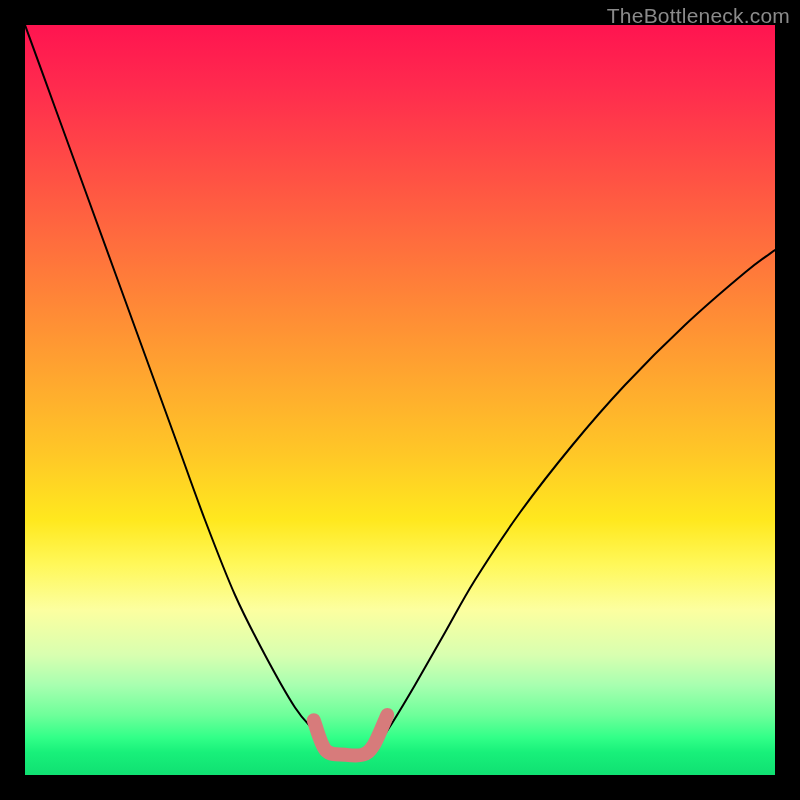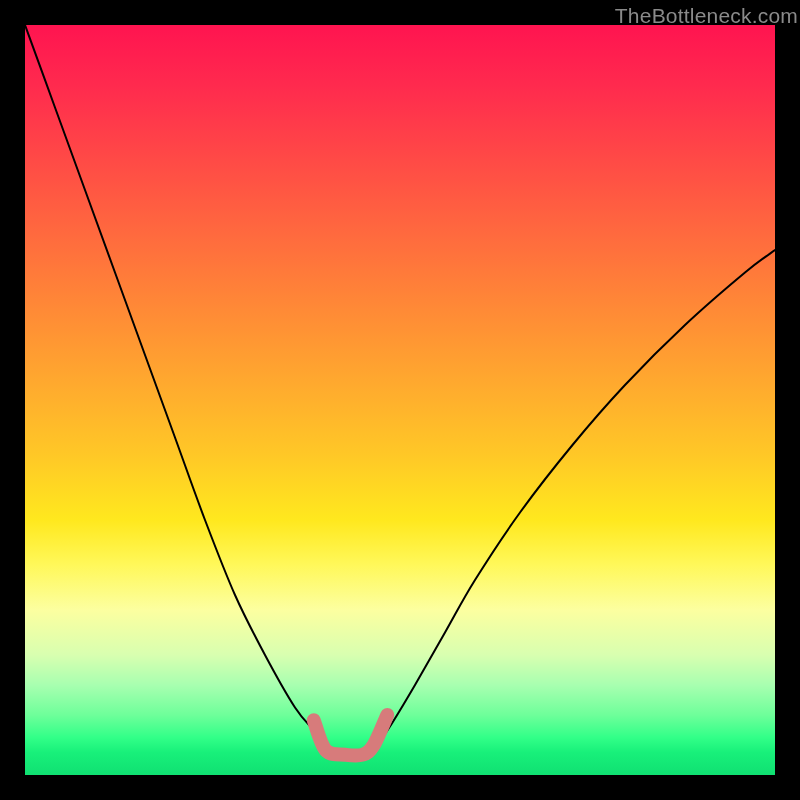--- a/index.html
+++ b/index.html
@@ -39,21 +39,21 @@
       #a8ffb0 88%,
       #6eff9a 92%,
       #32ff88 95%,
       #18f07a 97%,
       #10e072 100%
     );
   }
   .watermark {
     position: absolute;
     top: 4px;
-    right: 2px;
+    right: 10px;
     color: #8a8a8a;
     font-size: 21px;
     font-weight: 500;
     letter-spacing: 0.2px;
     user-select: none;
   }
   svg.overlay {
     position: absolute;
     left: 0;
     top: 0;

